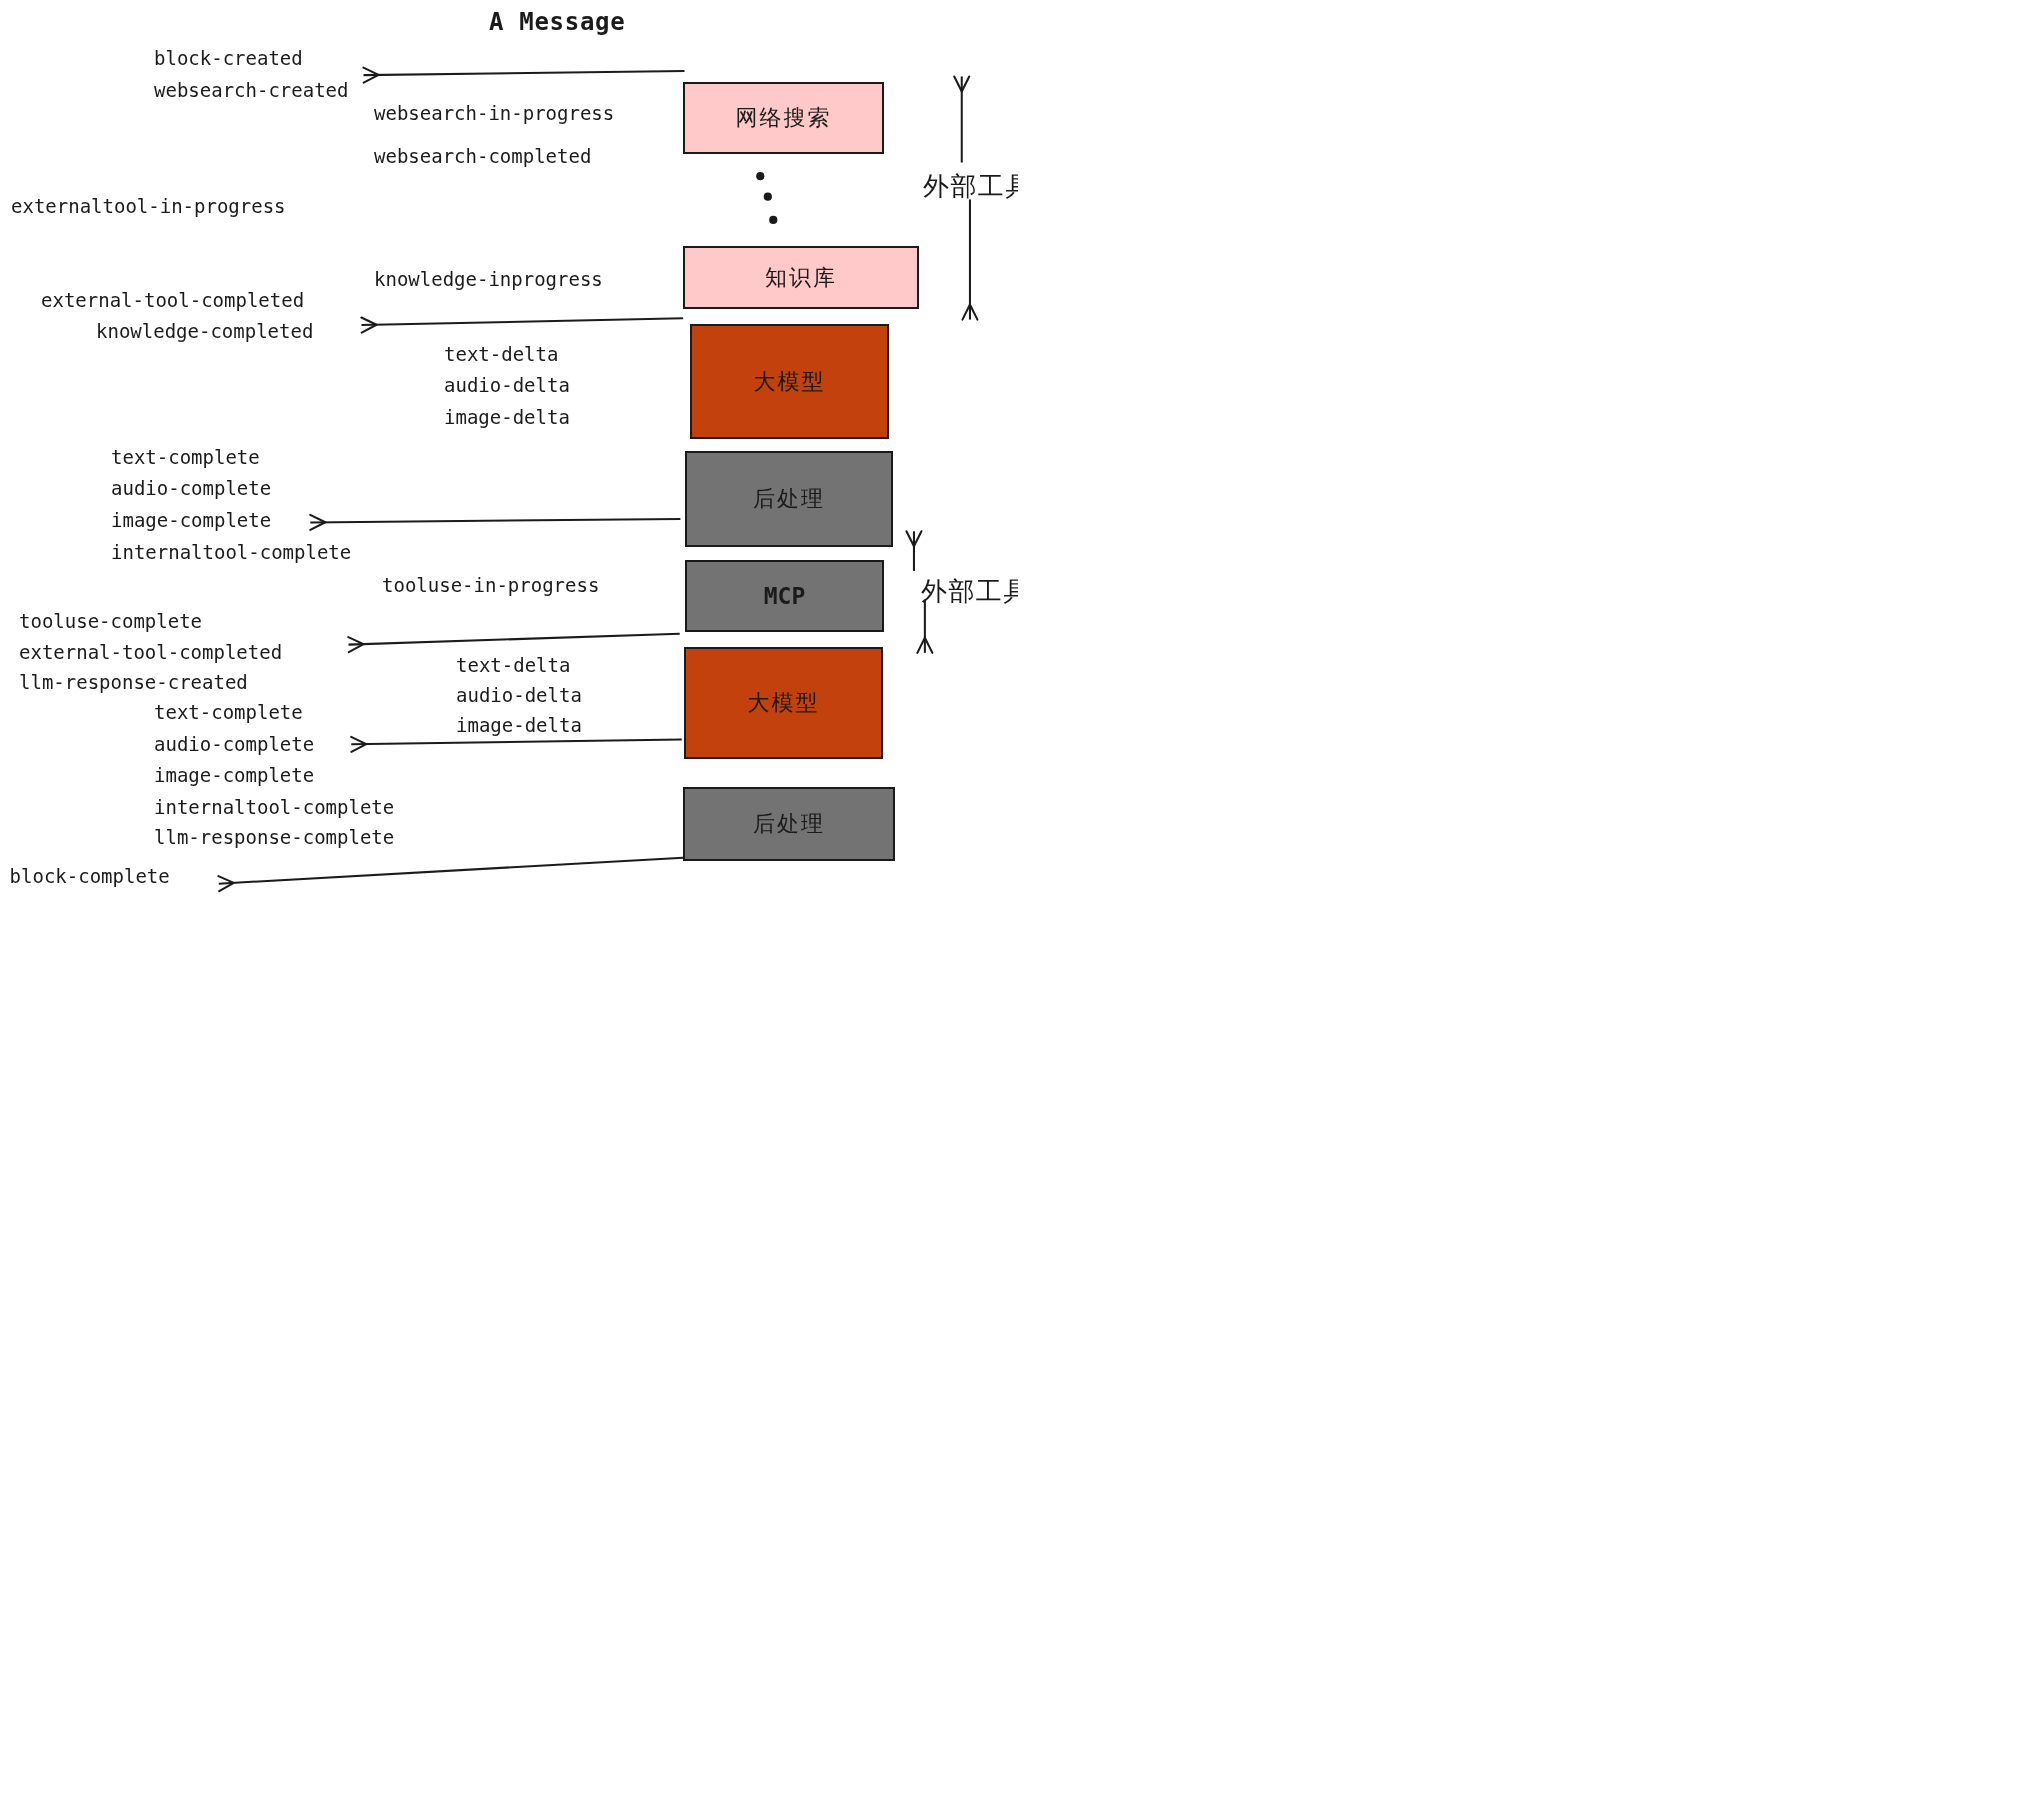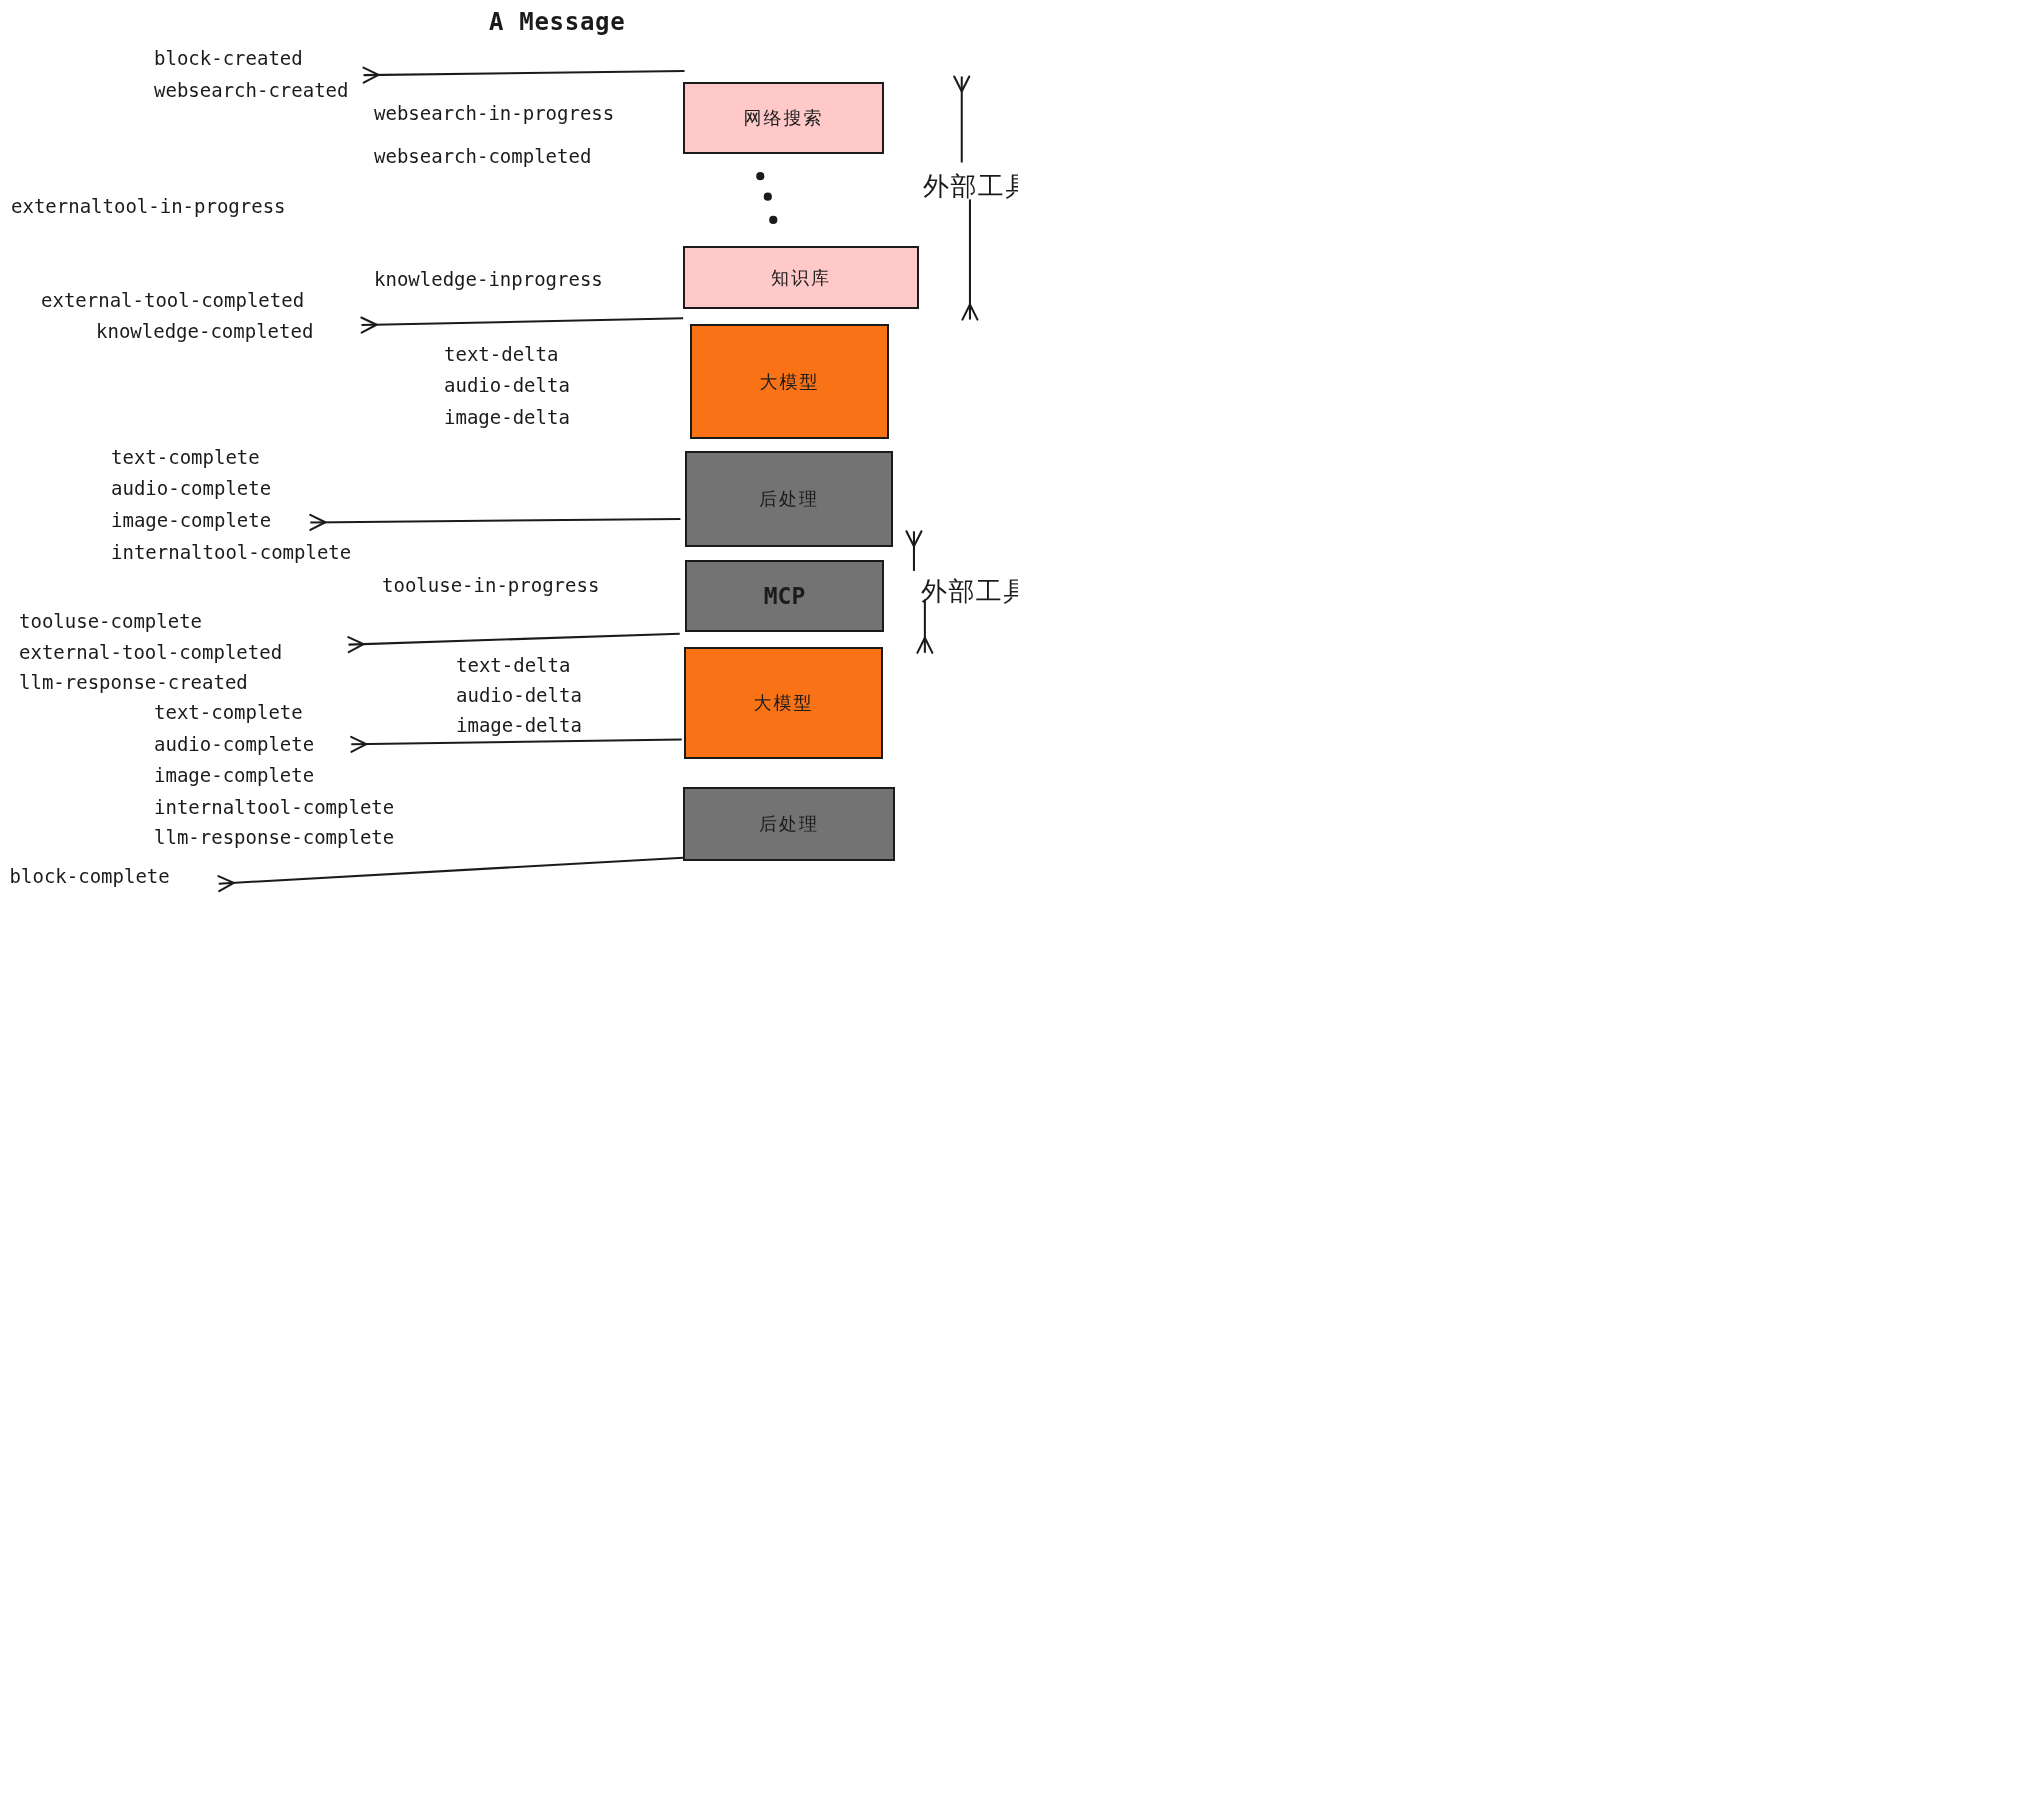--- a/index.html
+++ b/index.html
@@ -28,26 +28,26 @@
   }
   .box {
     position: absolute;
     border: 2px solid #1b1b1b;
     box-sizing: border-box;
     display: flex;
     align-items: center;
     justify-content: center;
   }
   .box--pink   { background: #ffc9c9; }
-  .box--green  { background: #f97316; }
+  .box--green  { background: #c2410c; }
   .box--yellow { background: #737373; }
   .box--white  { background: #737373; }
   .box-label {
     font-family: "Liberation Sans", sans-serif;
-    font-size: 18px;
+    font-size: 22px;
     font-weight: 500;
     letter-spacing: 2px;
     white-space: nowrap;
   }
   .box-label--mono {
     font-family: "DejaVu Sans Mono", monospace;
     font-size: 23px;
     font-weight: bold;
     letter-spacing: 0;
   }

